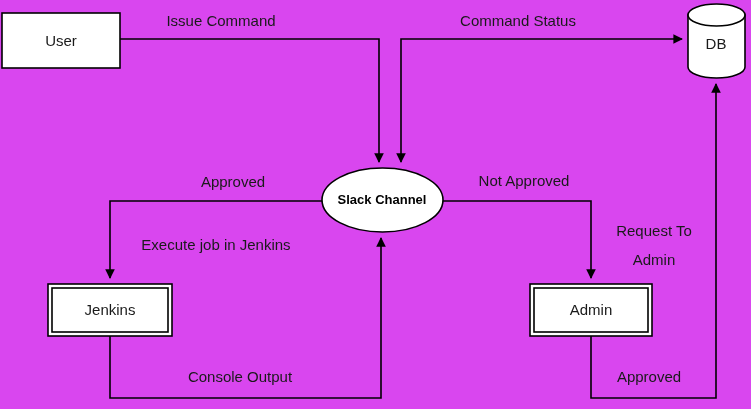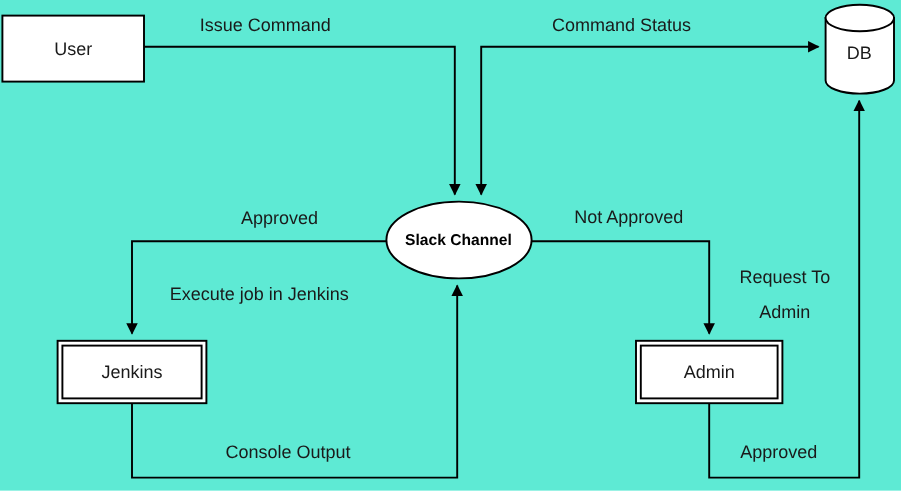--- a/index.html
+++ b/index.html
@@ -11,21 +11,21 @@
   body {
     font-family: "Liberation Sans", sans-serif;
     width: 751px;
     height: 409px;
     overflow: hidden;
   }
   #diagram-root {
     position: relative;
     width: 751px;
     height: 409px;
-    background: #5eead4;
+    background: #d946ef;
   }
   svg#flow-canvas {
     display: block;
     width: 751px;
     height: 409px;
   }
   .node-shape {
     fill: #ffffff;
     stroke: #000000;
     stroke-width: 1.6;

